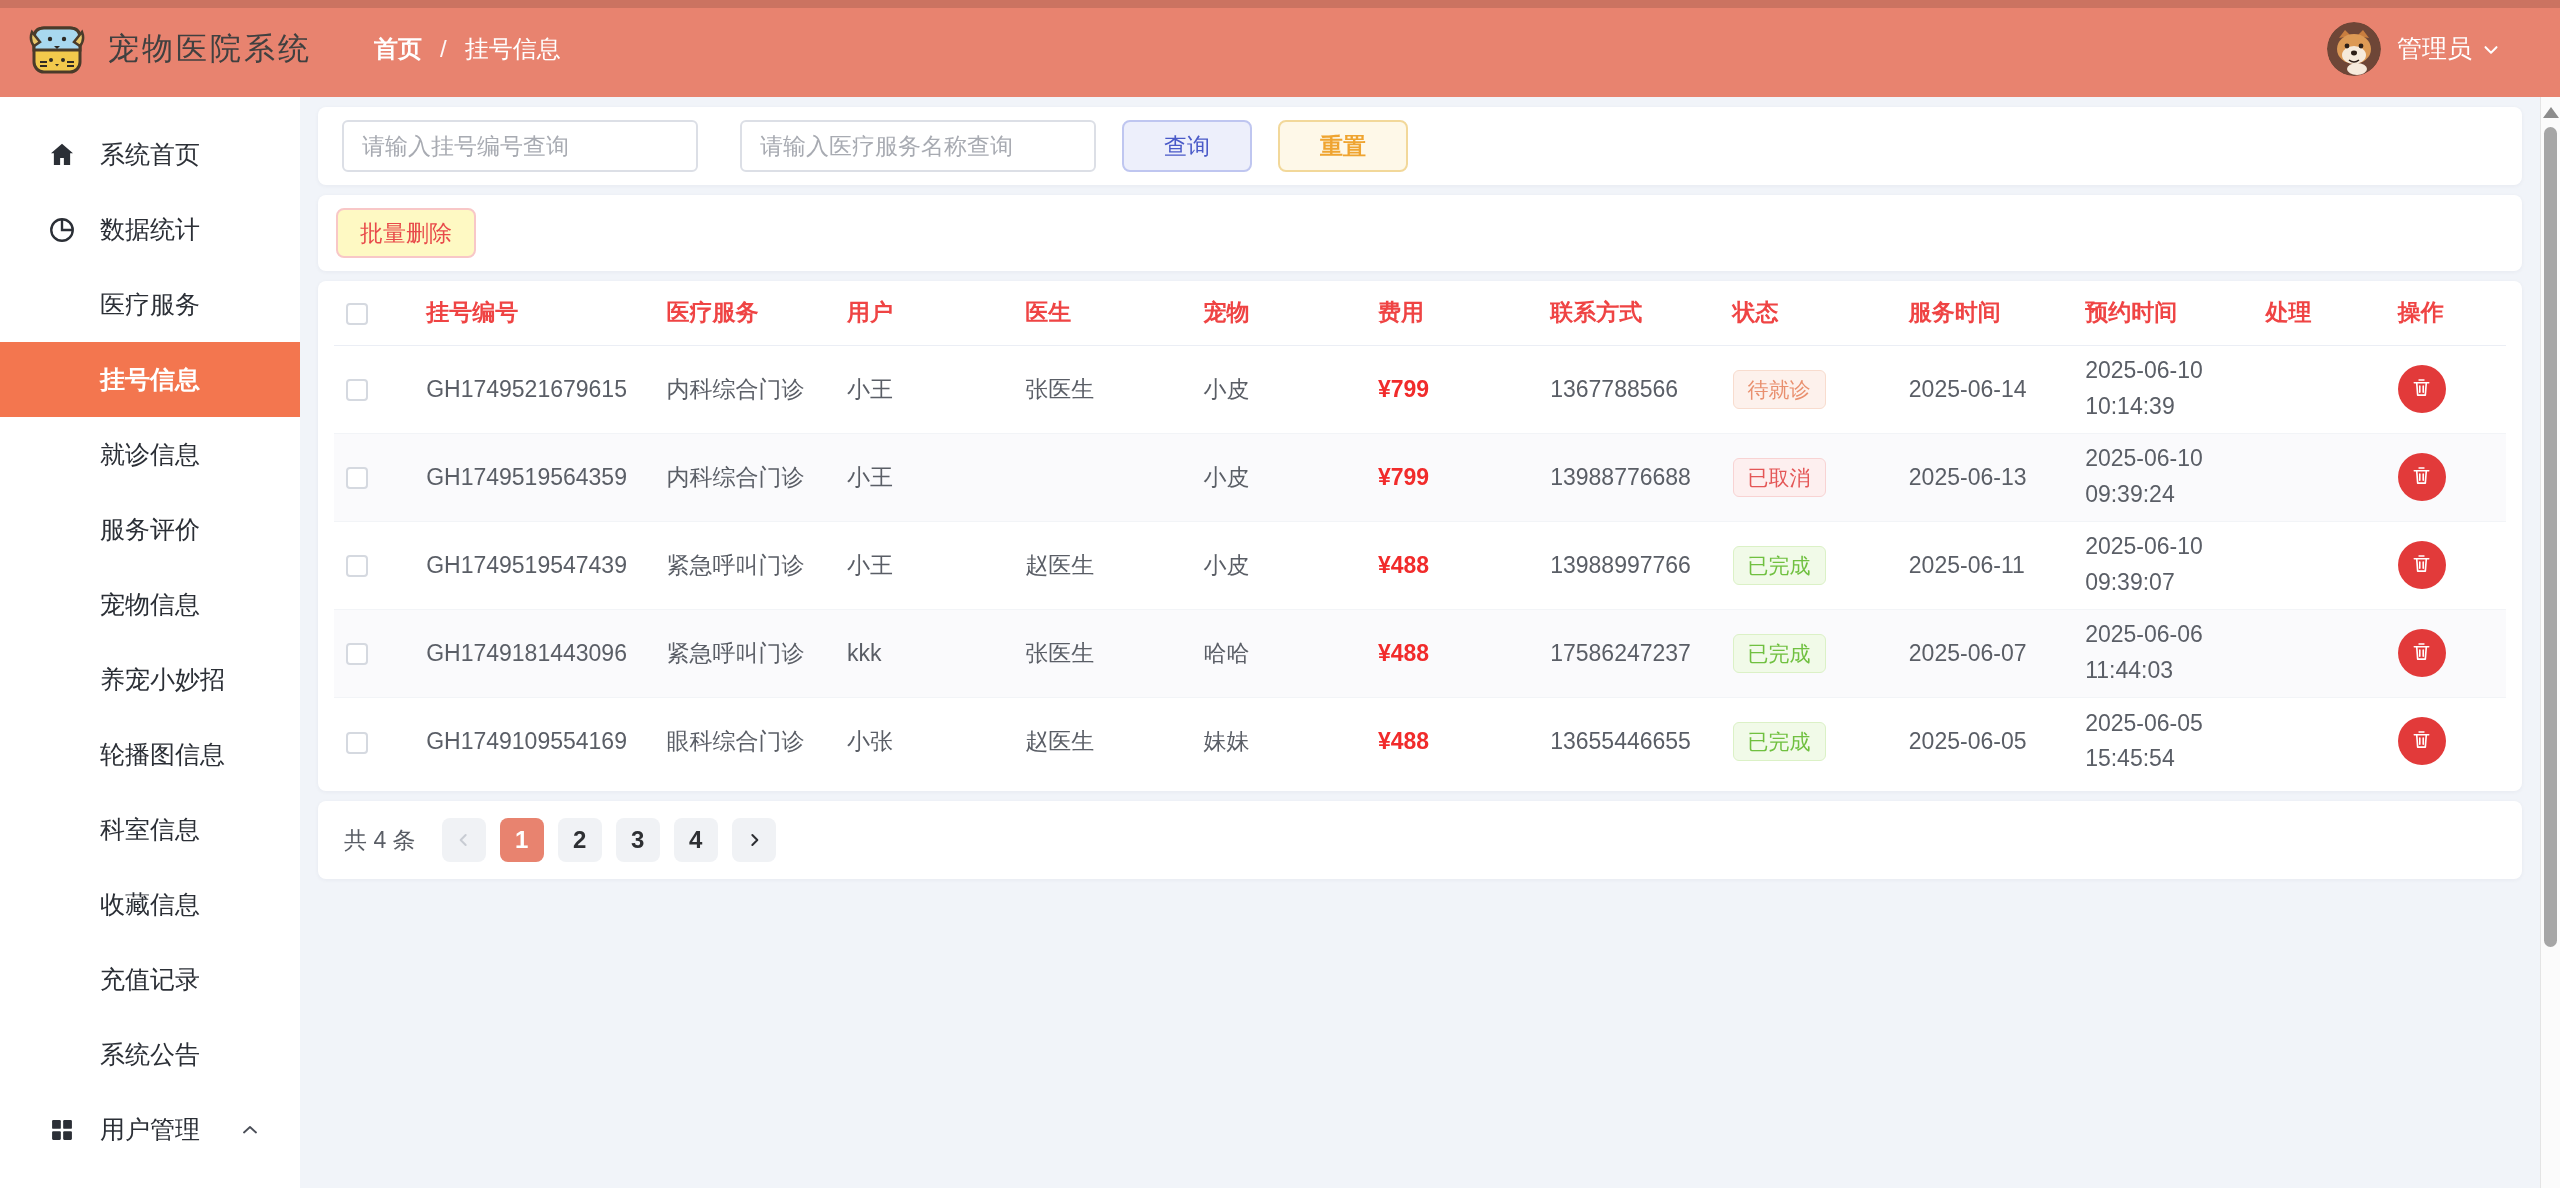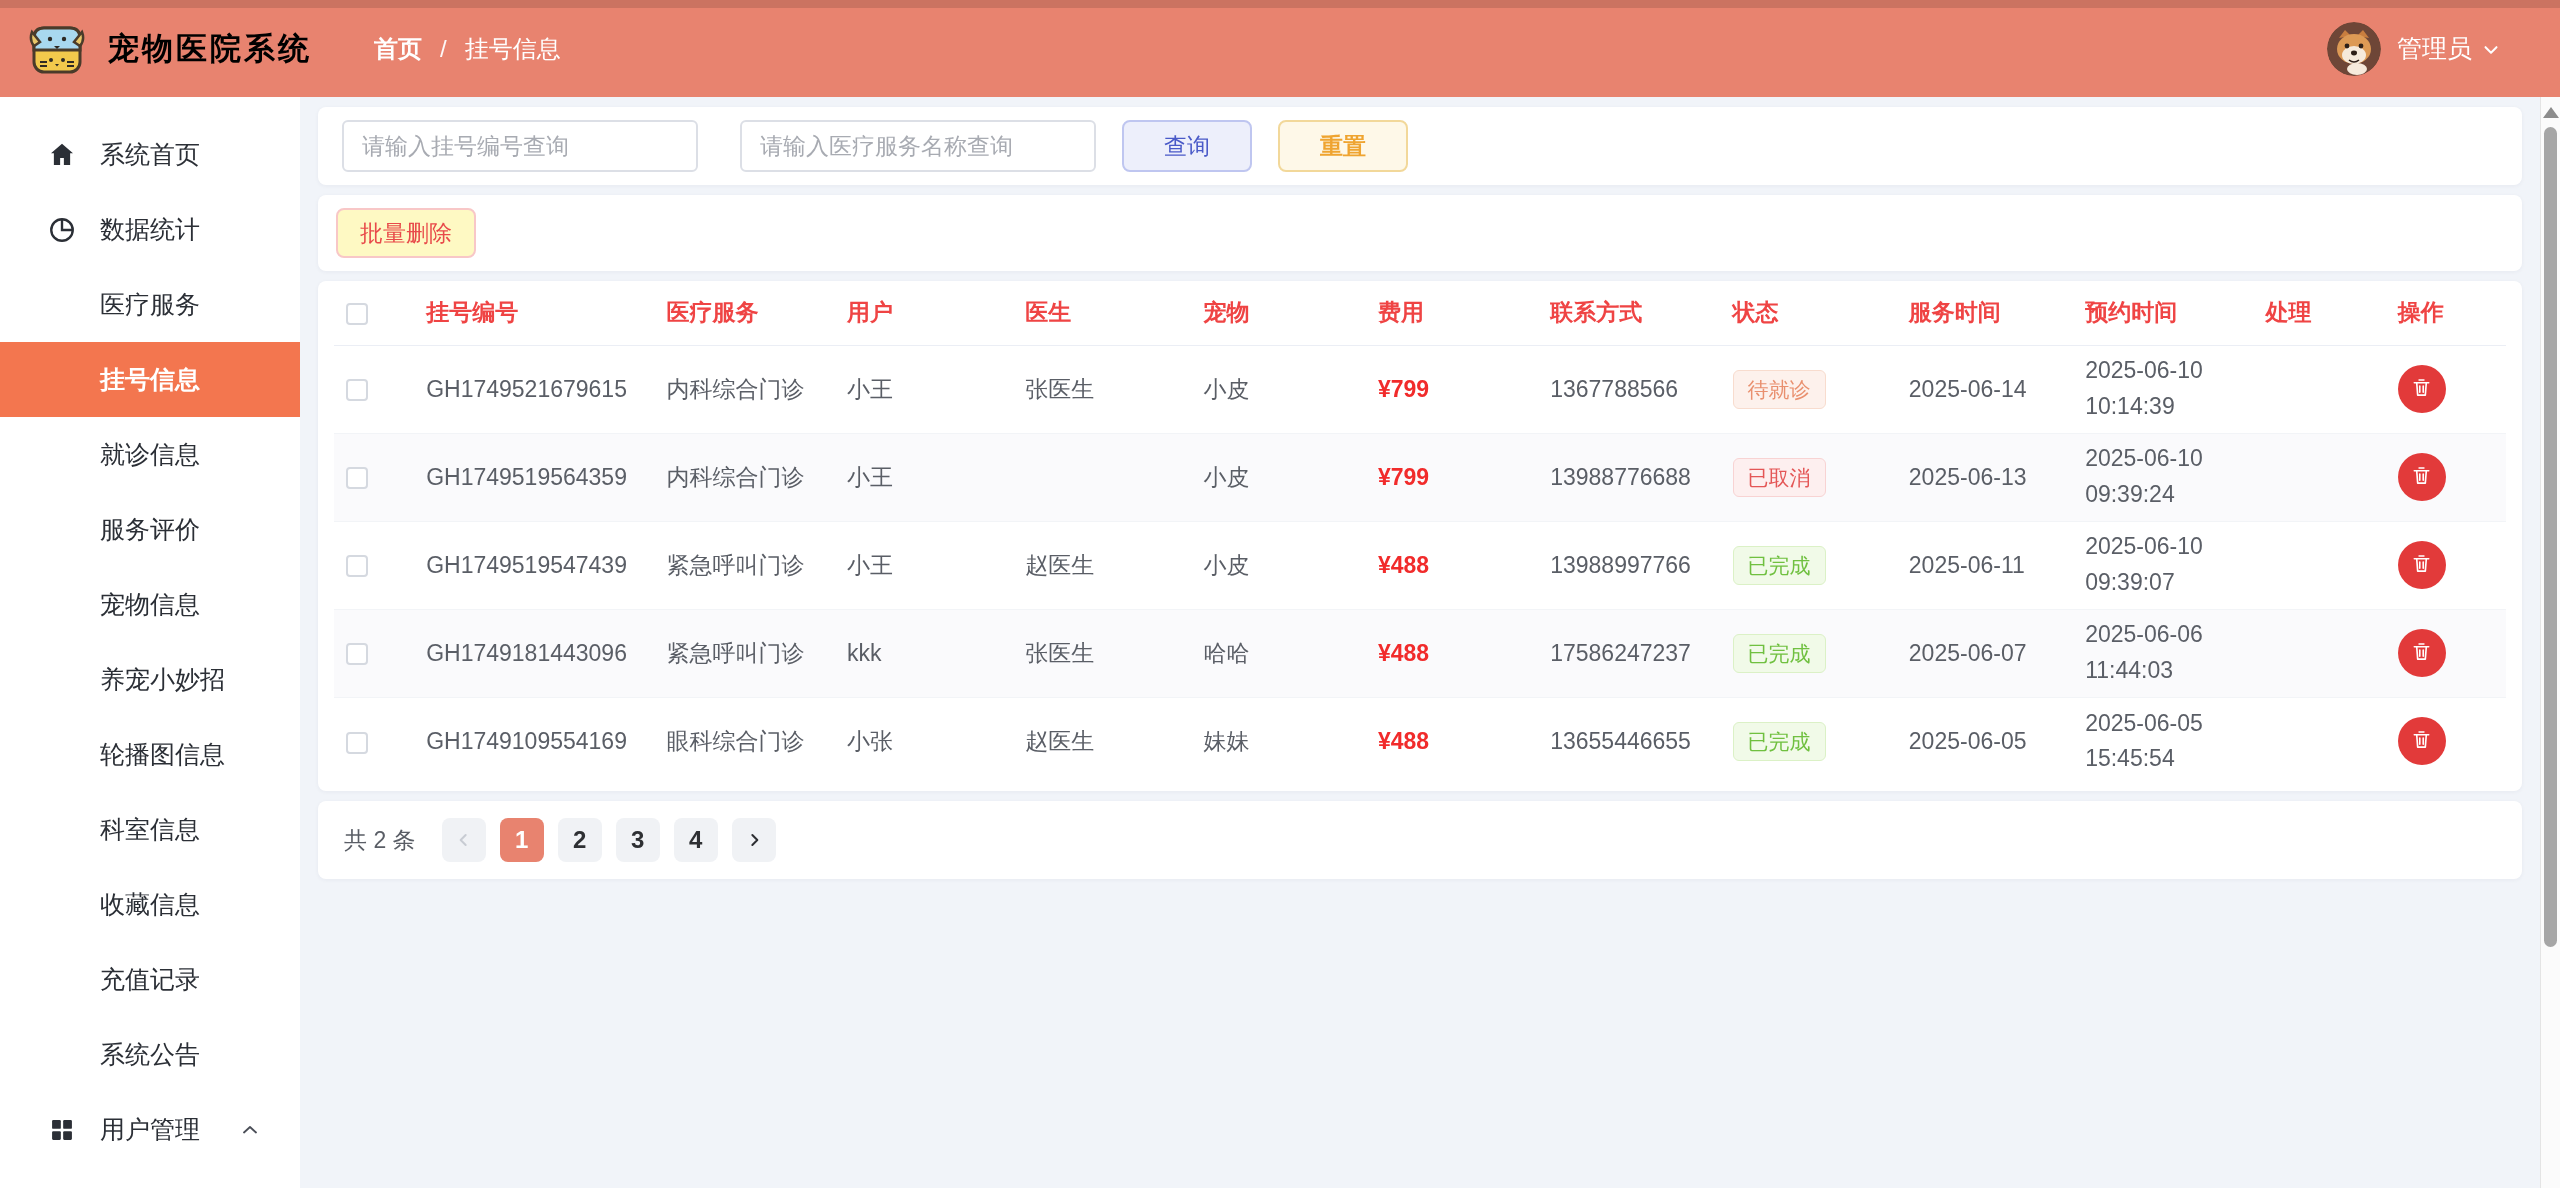--- a/index.html
+++ b/index.html
@@ -11,21 +11,21 @@
     --main-bg:#F1F4F9;
   }
   *{margin:0;padding:0;box-sizing:border-box;}
   html,body{width:2560px;height:1188px;overflow:hidden;}
   body{font-family:"Liberation Sans","DejaVu Sans",sans-serif;background:var(--main-bg);color:#5A5E66;}
 
   
   .app-header{position:relative;height:97px;background:var(--header-bg);display:flex;align-items:center;padding:0 28px;}
   .header-strip{position:absolute;top:0;left:0;right:0;height:8px;background:rgba(0,0,0,0.12);}
   .logo-box{width:58px;height:58px;flex:0 0 auto;}
-  .app-title{color:#000000;font-size:31px;font-weight:700;letter-spacing:3px;margin-left:22px;}
+  .app-title{color:#404040;font-size:31px;font-weight:400;letter-spacing:3px;margin-left:22px;}
   .breadcrumb{display:flex;align-items:center;margin-left:62px;}
   .bc-home{color:#fff;font-size:24px;font-weight:700;}
   .bc-sep{color:#fff;font-size:24px;margin:0 18px;opacity:.95;}
   .bc-current{color:#fff;font-size:24px;}
   .header-right{margin-left:auto;display:flex;align-items:center;margin-right:30px;}
   .avatar{width:54px;height:54px;border-radius:50%;overflow:hidden;flex:0 0 auto;}
   .user-name{color:#fff;font-size:25px;margin-left:16px;}
   .hdr-chevron{margin-left:8px;display:flex;align-items:center;}
 
   
@@ -378,21 +378,21 @@
                       <path d="M9.5 4.2h5M4.5 7h15M7 7l1 13h8l1-13M10.2 10.5v6.5M13.8 10.5v6.5" fill="none" stroke="#fff" stroke-width="1.7" stroke-linecap="round" stroke-linejoin="round"></path>
                     </svg></span>
                 </button>
               </td>
             </tr>
           </tbody>
       </table>
     </section>
 
     <section class="card pager-card">
-      <span class="pager-total">共 2 条</span>
+      <span class="pager-total">共 4 条</span>
       <button class="page-btn nav">
         <span>
           <svg width="20" height="20" viewBox="0 0 24 24">
               <polyline points="14,6 8,12 14,18" fill="none" stroke="#C8CCD3" stroke-width="2.4" stroke-linecap="round" stroke-linejoin="round"></polyline>
             </svg>
         </span>
       </button>
       <span id="page-buttons" style="display:flex;gap:14px;">
           <button class="page-btn active">1</button>
           <button class="page-btn">2</button>

